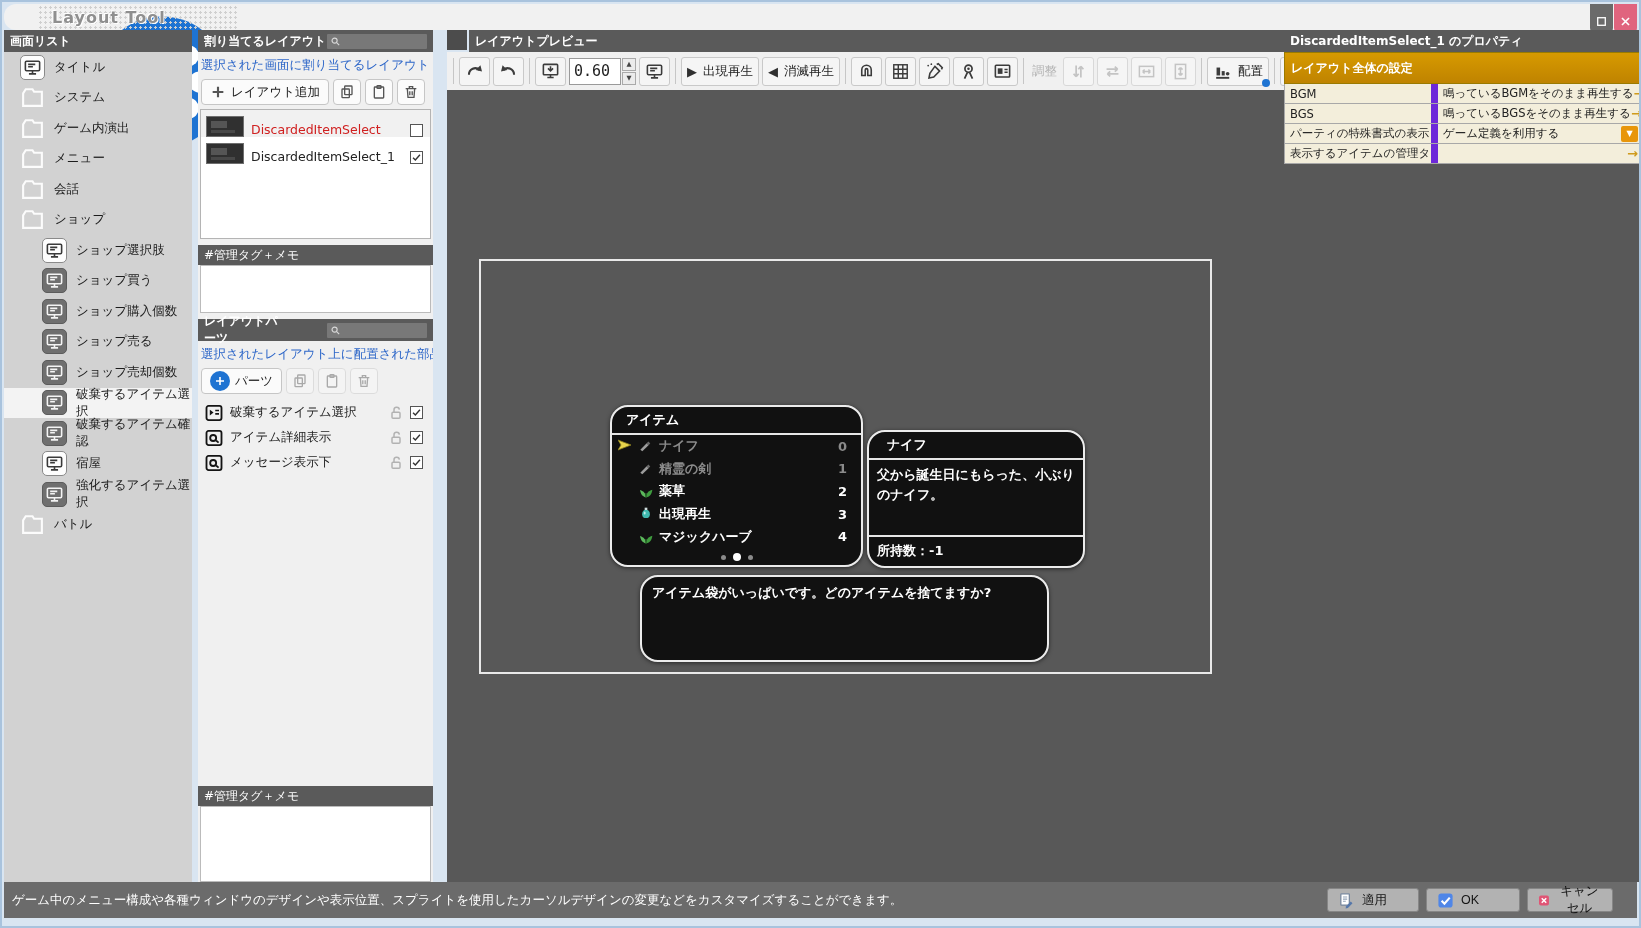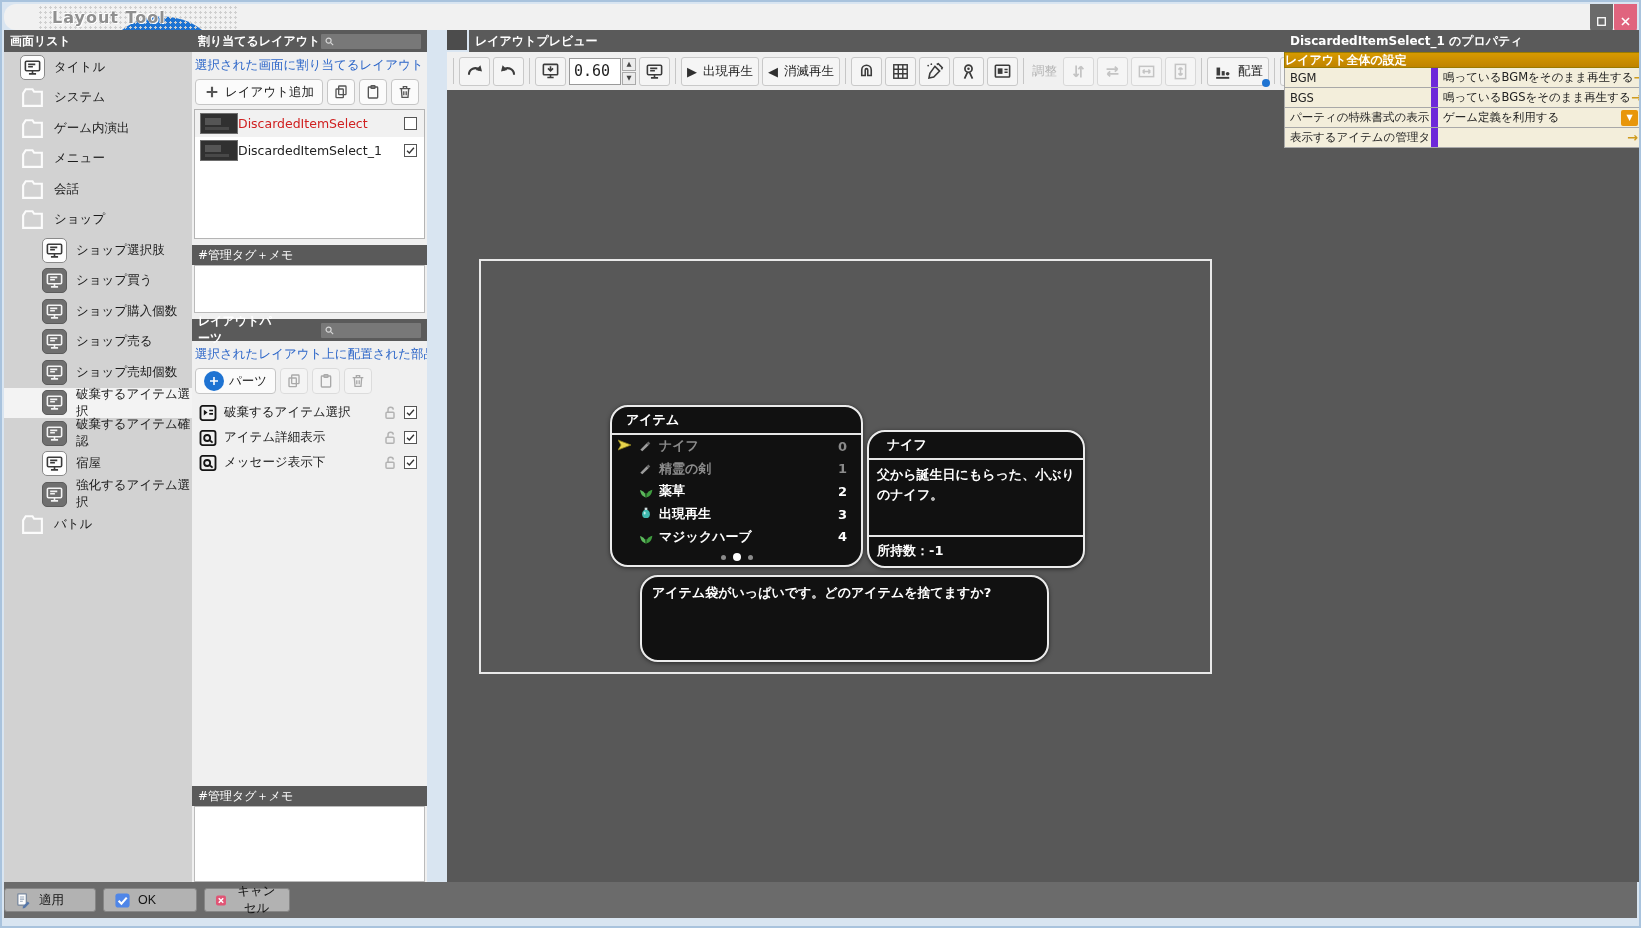--- a/index.html
+++ b/index.html
@@ -40,35 +40,35 @@
   .sl-row.ind1{padding-left:38px;}
   .sl-row.sel{background:#f3f3f3;}
   .tile{width:25px;height:25px;border-radius:5px;display:flex;align-items:center;justify-content:center;flex:0 0 auto;}
   .tile svg{width:19px;height:19px;}
   .t-dark{background:#6f6f6f;color:#f4f4f4;border:1px solid #5c5c5c;}
   .t-light{background:#fdfdfd;color:#3a3a3a;border:1px solid #8a8a8a;}
   .folder-ic{width:25px;height:25px;color:#fcfcfc;flex:0 0 auto;}
   .folder-ic svg{width:25px;height:25px;}
 
   
-  .panel-assign{position:absolute;left:190px;top:28px;width:235px;bottom:44px;
+  .panel-assign{position:absolute;left:196px;top:28px;width:235px;bottom:44px;
       background:#f0f0f0;display:flex;flex-direction:column;overflow:hidden;}
   .desc-link{color:#2b65c8;font-size:12.5px;padding:5px 3px 3px 3px;white-space:nowrap;}
   .btnrow{display:flex;gap:4px;padding:2px 3px 4px 3px;align-items:center;}
   .btn{background:#fbfbfb;border:1px solid #c6c6c6;border-radius:4px;height:26px;
       display:flex;align-items:center;gap:5px;padding:8px 8px;font-size:12.5px;color:#222;cursor:pointer;}
   .btn.iconbtn{width:28px;justify-content:center;padding:0;}
   .btn svg{width:16px;height:16px;color:#555;}
   .btn.disabled{opacity:.45;cursor:default;}
   .plus-dark{color:#444;}
   .blue-circle{width:20px;height:20px;border-radius:50%;background:#1e73d2;display:flex;
       align-items:center;justify-content:center;flex:0 0 auto;}
   .blue-circle svg{width:12px;height:12px;color:#fff;}
   .assign-list{background:#fff;border:1px solid #b4b4b4;height:130px;margin:0 2px;overflow:hidden;}
-  .al-row{height:27px;display:flex;align-items:center;padding:0 7px 0 5px;font-size:12.5px;cursor:pointer;}
+  .al-row{height:27px;display:flex;align-items:flex-end;gap:7px;padding:0 7px 0 5px;font-size:12.5px;cursor:pointer;}
   .al-row.alt{background:#f1f1f1;}
   .thumb{width:38px;height:21px;background:#303030;border:1px solid #6e6e6e;position:relative;flex:0 0 auto;}
   .thumb::after{content:"";position:absolute;left:4px;top:4px;width:16px;height:7px;background:#555;}
   .thumb::before{content:"";position:absolute;left:4px;bottom:3px;width:24px;height:3px;background:#484848;}
   .name-red{color:#d02020;}
   .cb{width:13px;height:13px;border:1.5px solid #555;background:#fff;margin-left:auto;
       display:flex;align-items:center;justify-content:center;flex:0 0 auto;cursor:pointer;}
   .cb svg{width:11px;height:11px;color:#333;}
   .memo-head{height:20px;background:#5a5a5a;color:#fff;font-size:12px;display:flex;
       align-items:center;padding-left:6px;margin-top:6px;}
@@ -127,22 +127,22 @@
   .dot.big{width:8px;height:8px;background:#fff;}
   .detail-window{left:420px;top:340px;width:218px;height:138px;}
   .dw-body{padding:5px 8px;font-size:13px;line-height:1.5;}
   .dw-foot{position:absolute;left:0;right:0;bottom:0;border-top:2px solid #e6e6e6;
       padding:5px 8px 6px 8px;}
   .message-window{left:193px;top:485px;width:409px;height:87px;}
   .mw-body{padding:6px 10px;font-size:13px;line-height:1.5;}
 
   
   .panel-props{position:absolute;left:1282px;top:28px;width:357px;bottom:44px;background:#585858;overflow:hidden;}
-  .pg-section{height:16px;background:linear-gradient(#d79a00,#bf8300);color:#fff;font-size:12px;
-      font-weight:bold;display:flex;align-items:center;border:1px solid #9a7a00;}
+  .pg-section{height:32px;background:linear-gradient(#d79a00,#bf8300);color:#fff;font-size:12px;
+      font-weight:bold;display:flex;align-items:center;padding-left:6px;border:1px solid #9a7a00;}
   .pg-row{height:20px;display:flex;background:#f3eedb;border:1px solid #a8a8a8;border-top:none;
       font-size:11.5px;color:#222;}
   .pg-label{width:153px;flex:0 0 auto;border-right:7px solid #6d28d9;display:flex;
       align-items:center;padding-left:5px;white-space:nowrap;overflow:hidden;}
   .pg-value{flex:1;display:flex;align-items:center;padding:0 2px 0 5px;white-space:nowrap;overflow:hidden;cursor:pointer;}
   .pg-arrow{margin-left:auto;color:#cf9b1d;font-weight:bold;font-size:13px;flex:0 0 auto;}
   .pg-dd{margin-left:auto;width:17px;height:16px;background:#e8960a;border-radius:2px;
       display:flex;align-items:center;justify-content:center;color:#fff;font-size:8px;flex:0 0 auto;cursor:pointer;}
 
   
@@ -832,20 +832,21 @@
     <div class="pg-row">
       <div class="pg-label">表示するアイテムの管理タグ</div>
       <div class="pg-value">
         <span></span>
         <span class="pg-arrow">→</span>
       </div>
     </div>
   </div>
 
   <div class="bottombar">
+    <div class="status-text">ゲーム中のメニュー構成や各種ウィンドウのデザインや表示位置、スプライトを使用したカーソルデザインの変更などをカスタマイズすることができます。</div>
     <button class="bb-btn bb-apply">
         <svg>
           <use href="#sym-docpen"></use>
         </svg>
         <span>適用</span>
       </button>
     <button class="bb-btn bb-ok">
         <svg>
           <use href="#sym-okcheck"></use>
         </svg>

